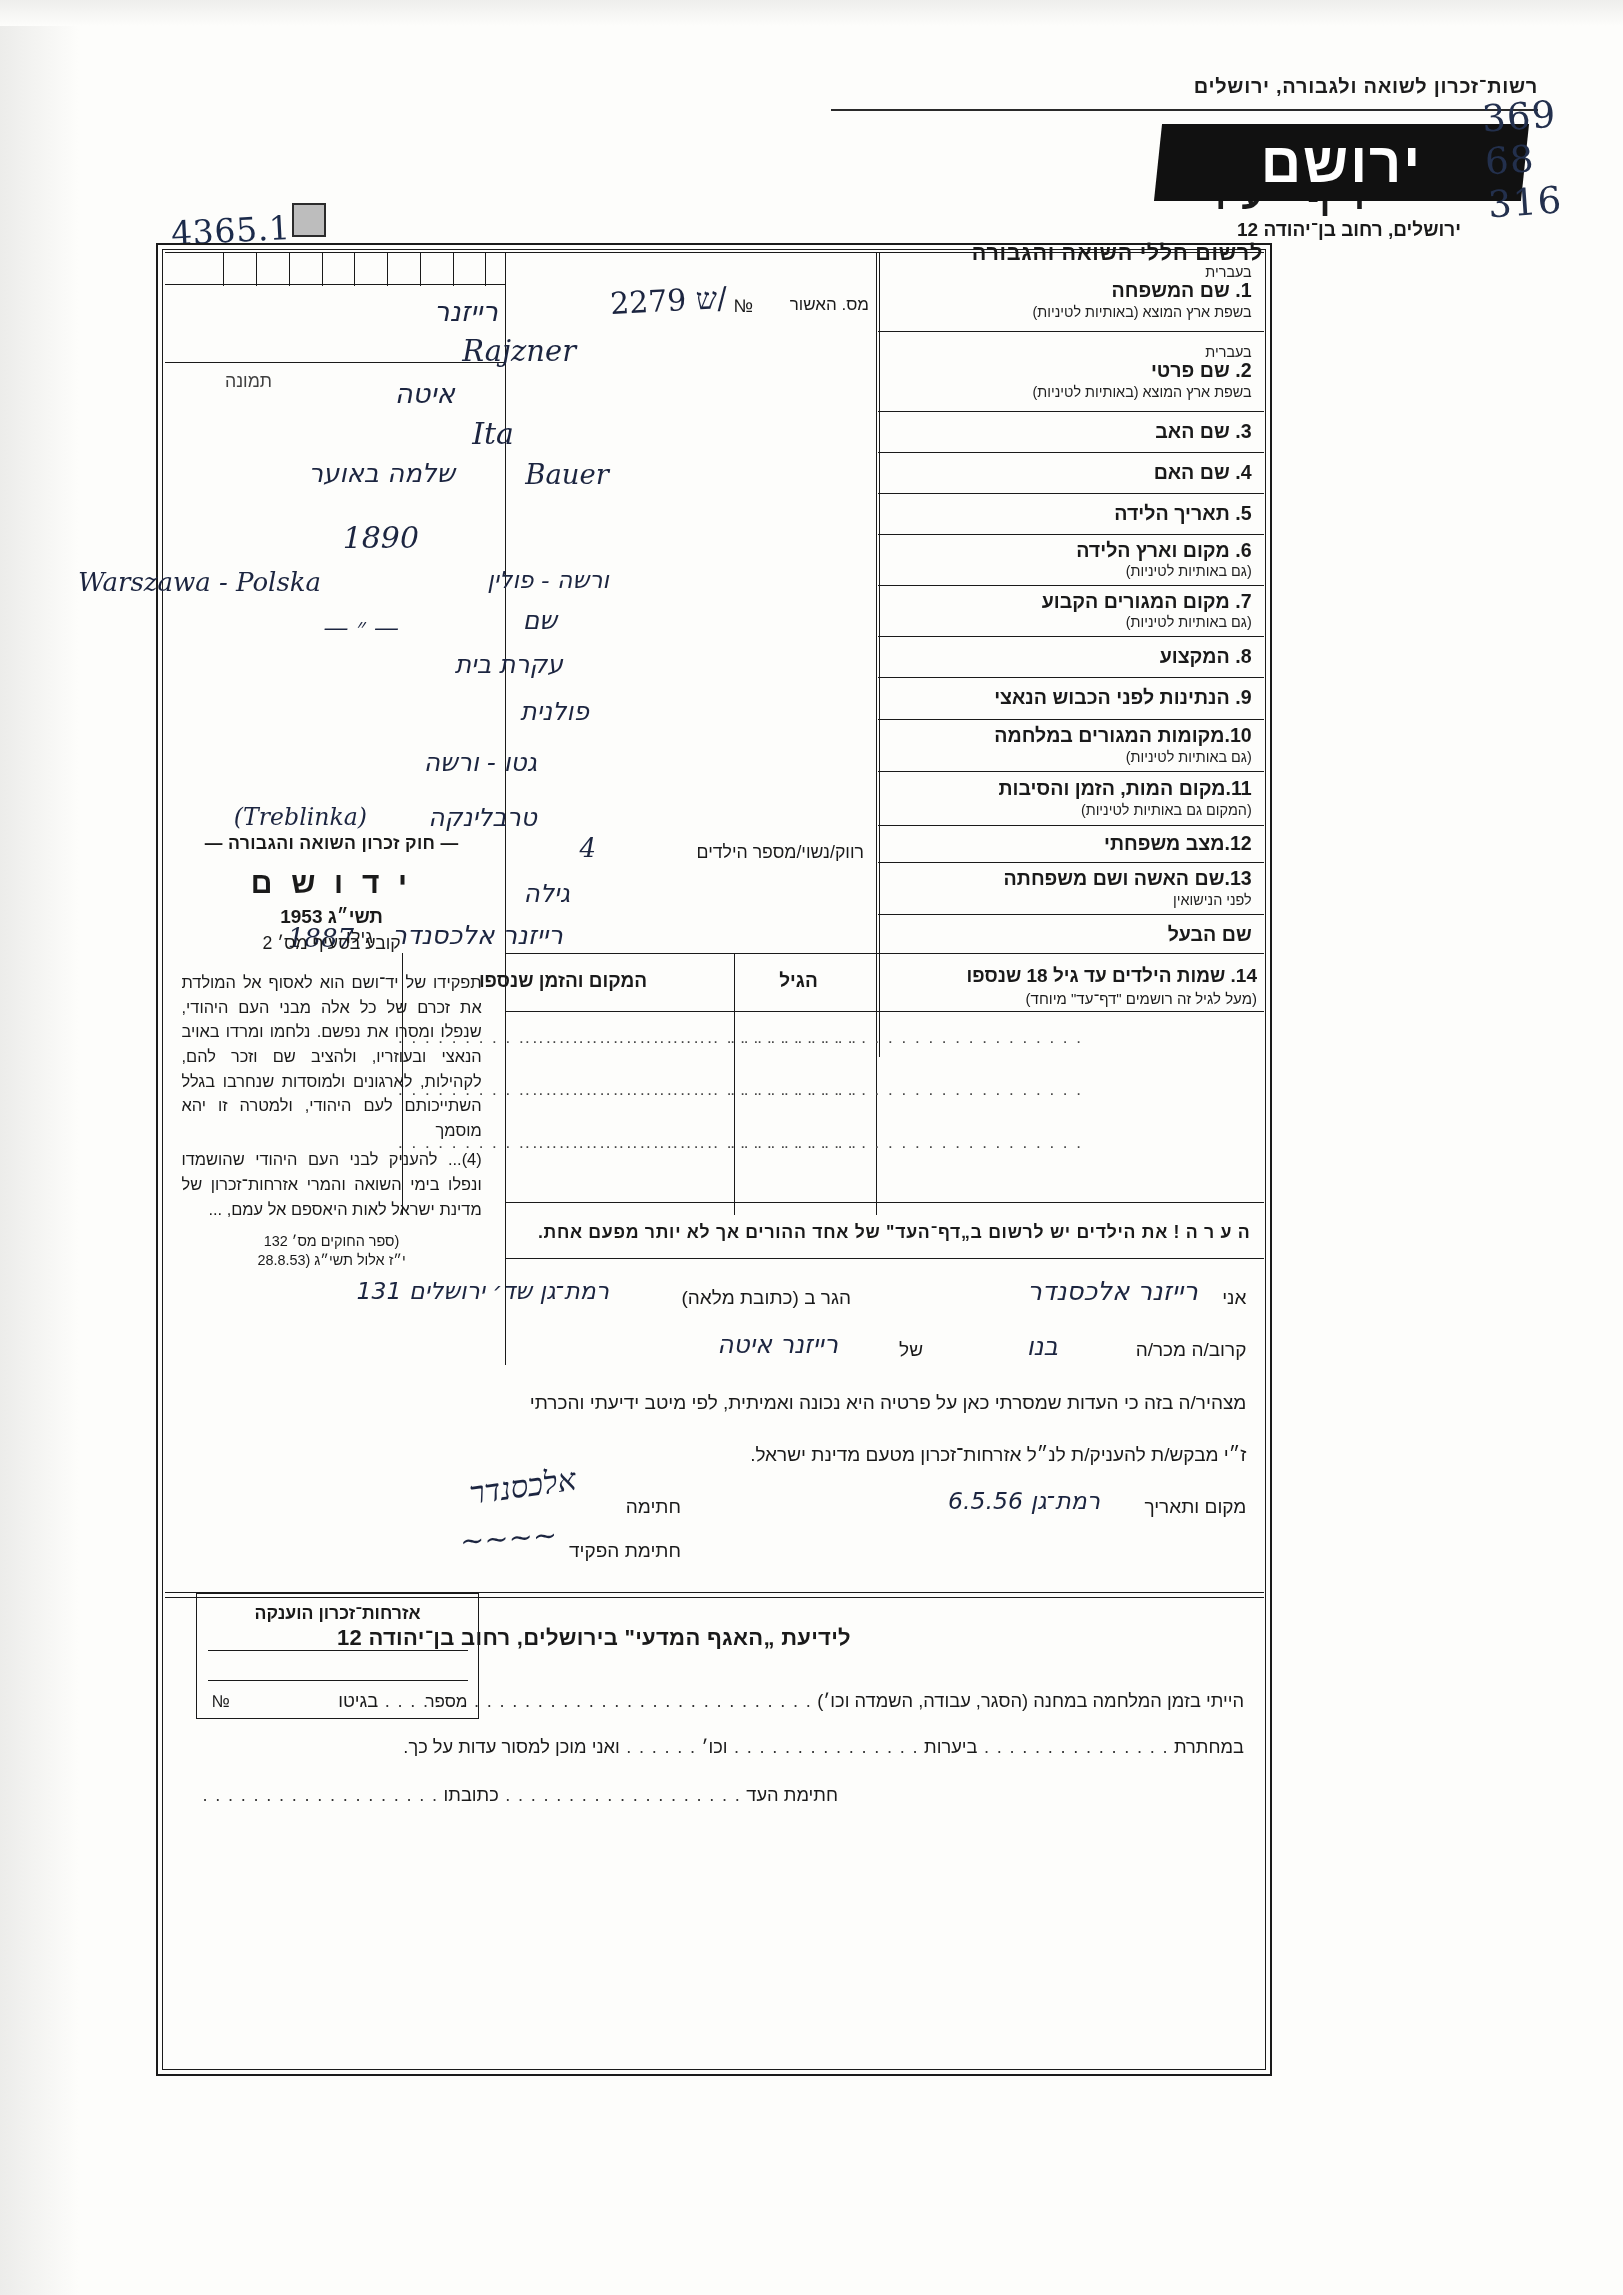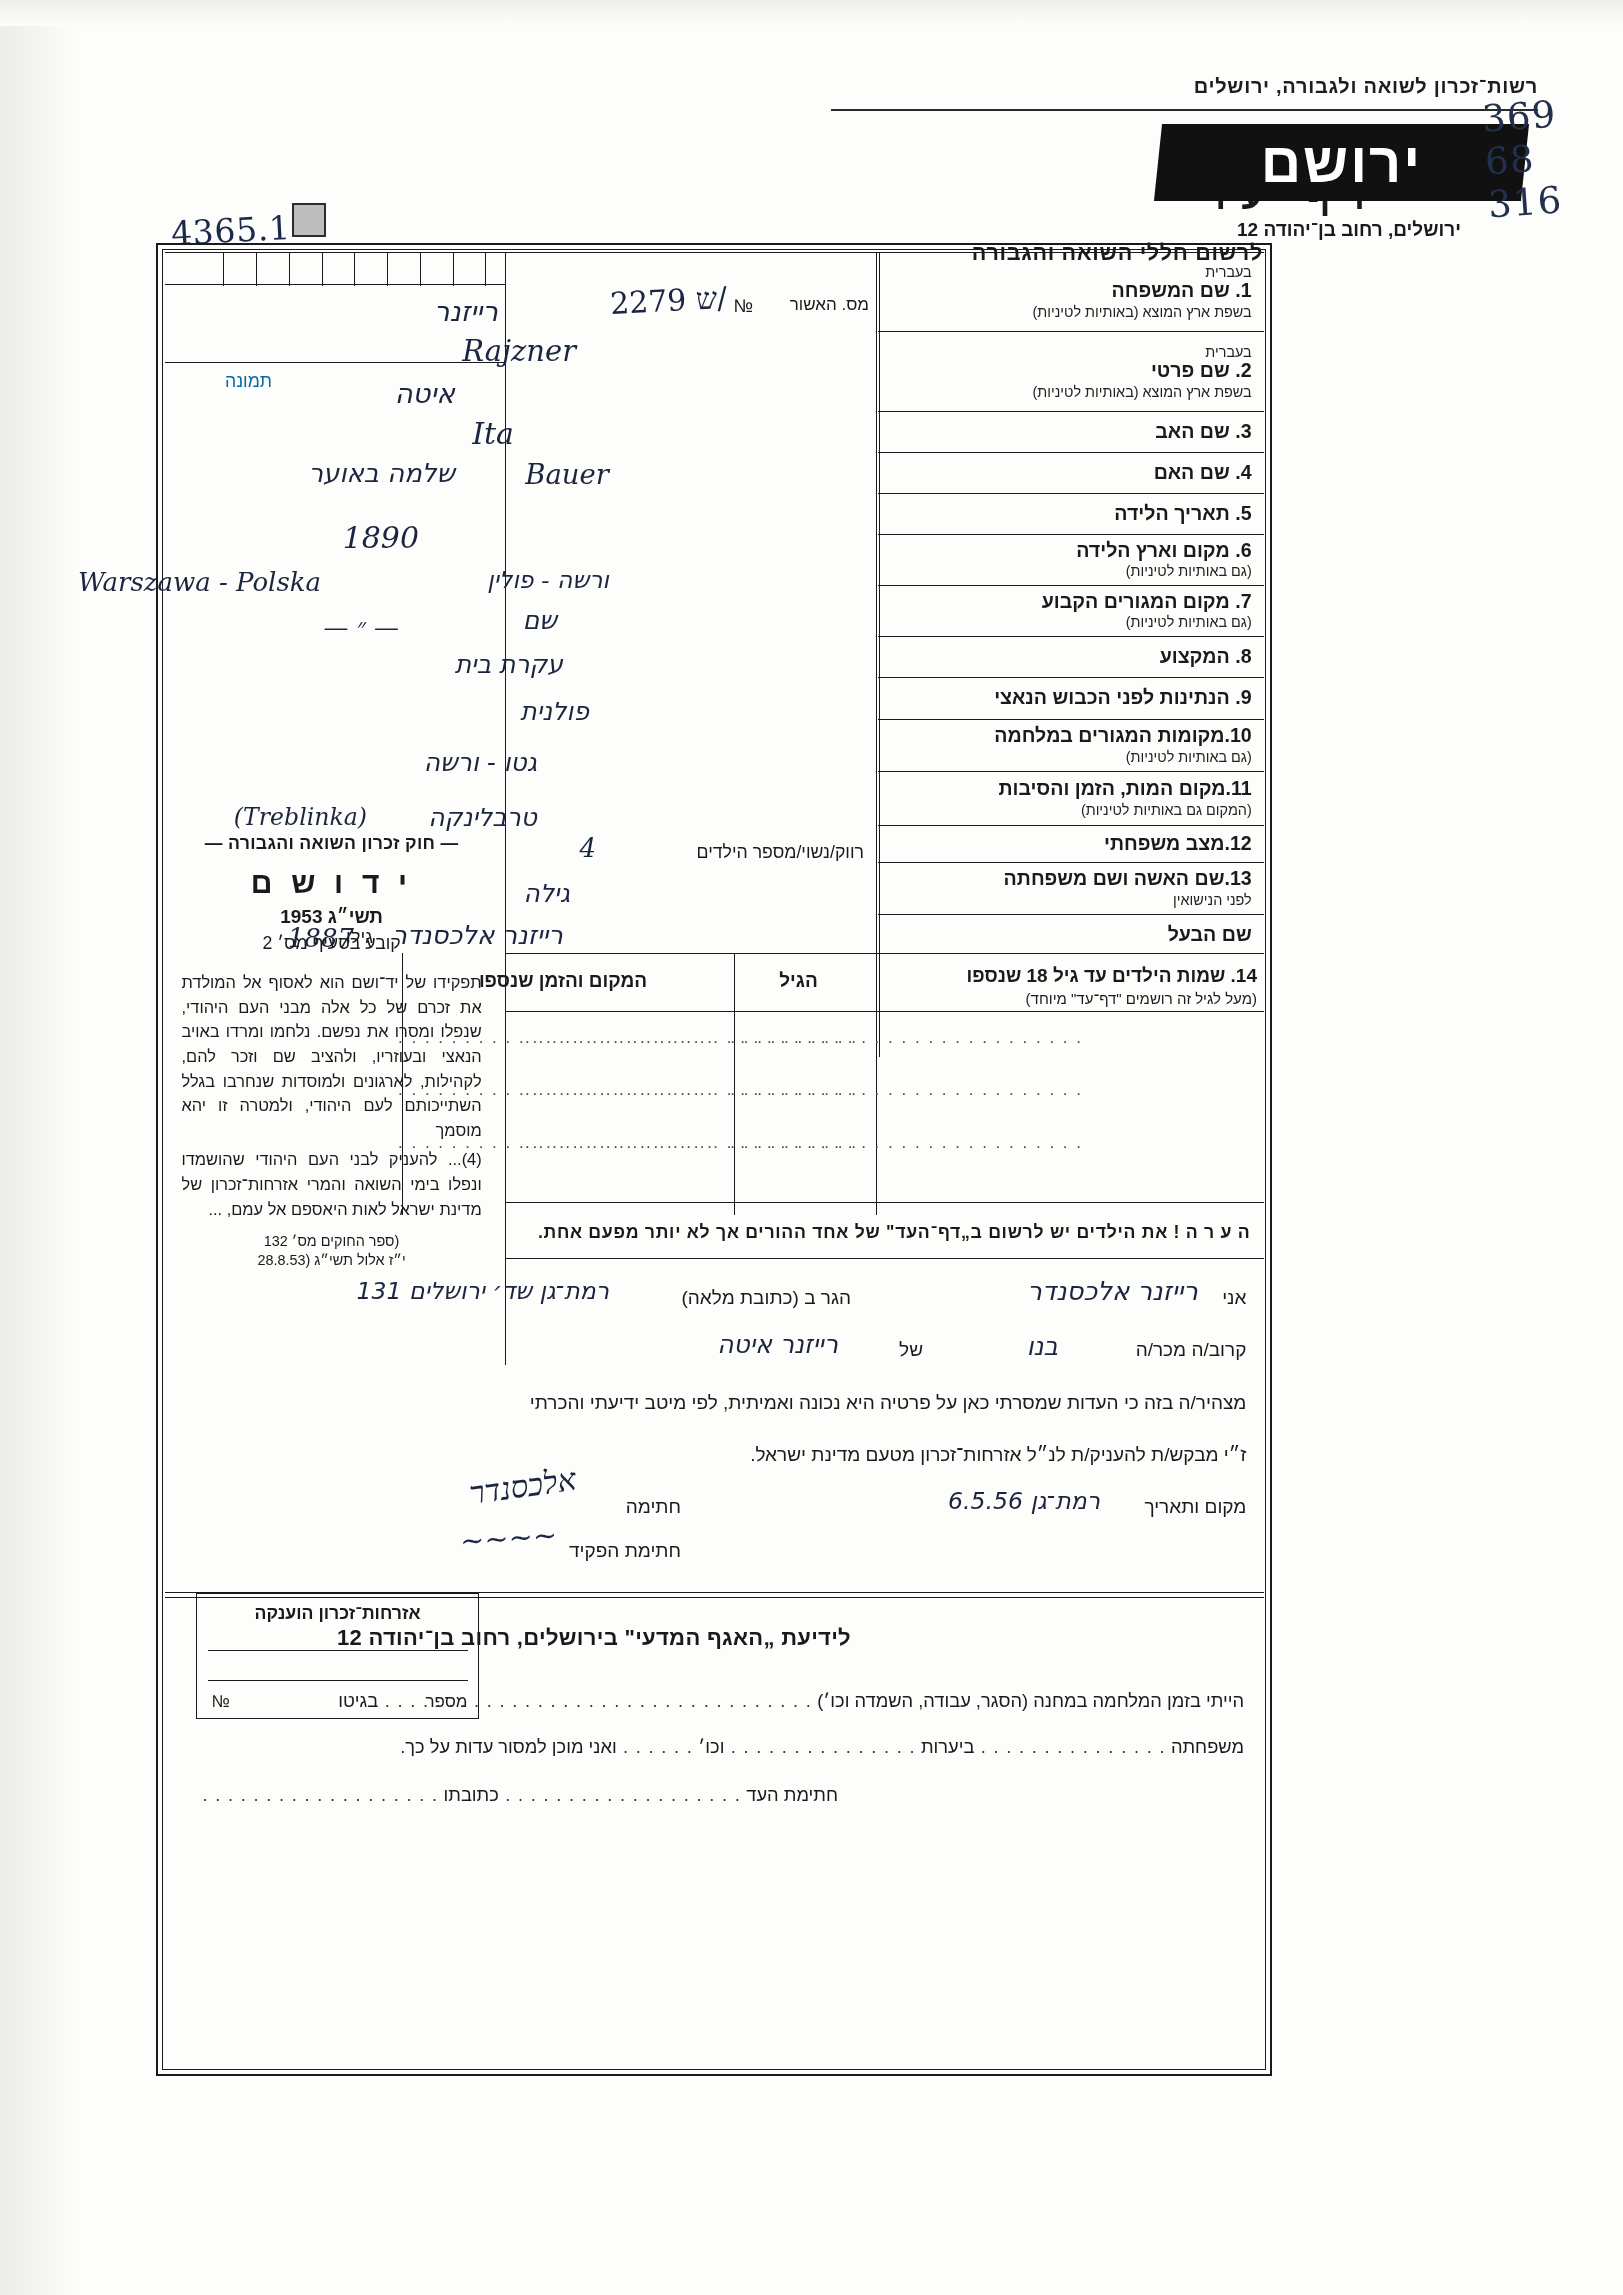--- a/index.html
+++ b/index.html
@@ -219,21 +219,21 @@
   }
   .ital { font-style: italic; }
 
   
   .photo-label {
     position: absolute;
     left: 223px;
     top: 370px;
     direction: rtl;
     font-size: 17.7px;
-    color: #0369a1;
+    color: #404040;
   }
   .law-block {
     position: absolute;
     left: 175px;
     top: 831px;
     width: 327px;
     direction: rtl;
     text-align: center;
   }
   .law-title {
@@ -574,21 +574,21 @@
 
     <div class="foot-title" style="right:419px; top:1380px;">לידיעת „האגף המדעי" בירושלים, רחוב בן־יהודה 12</div>
 
     <div class="foot-line" style="right:26px; top:1445px;">
       <span>הייתי בזמן המלחמה במחנה (הסגר, עבודה, השמדה וכו׳)</span>
       <span class="dots"> . . . . . . . . . . . . . . . . . . . . . . . . . . . . . . . . . . </span>
       <span>בגיטו</span>
     </div>
 
     <div class="foot-line" style="right:26px; top:1491px;">
-      <span>משפחתה</span>
+      <span>במחתרת</span>
       <span class="dots"> . . . . . . . . . . . . . . . </span>
       <span>ביערות</span>
       <span class="dots"> . . . . . . . . . . . . . . . </span>
       <span>וכו׳</span>
       <span class="dots"> . . . . . . </span>
       <span>ואני מוכן למסור עדות על כך.</span>
     </div>
 
     <div class="foot-line" style="right:432px; top:1539px;">
       <span>חתימת העד</span>

